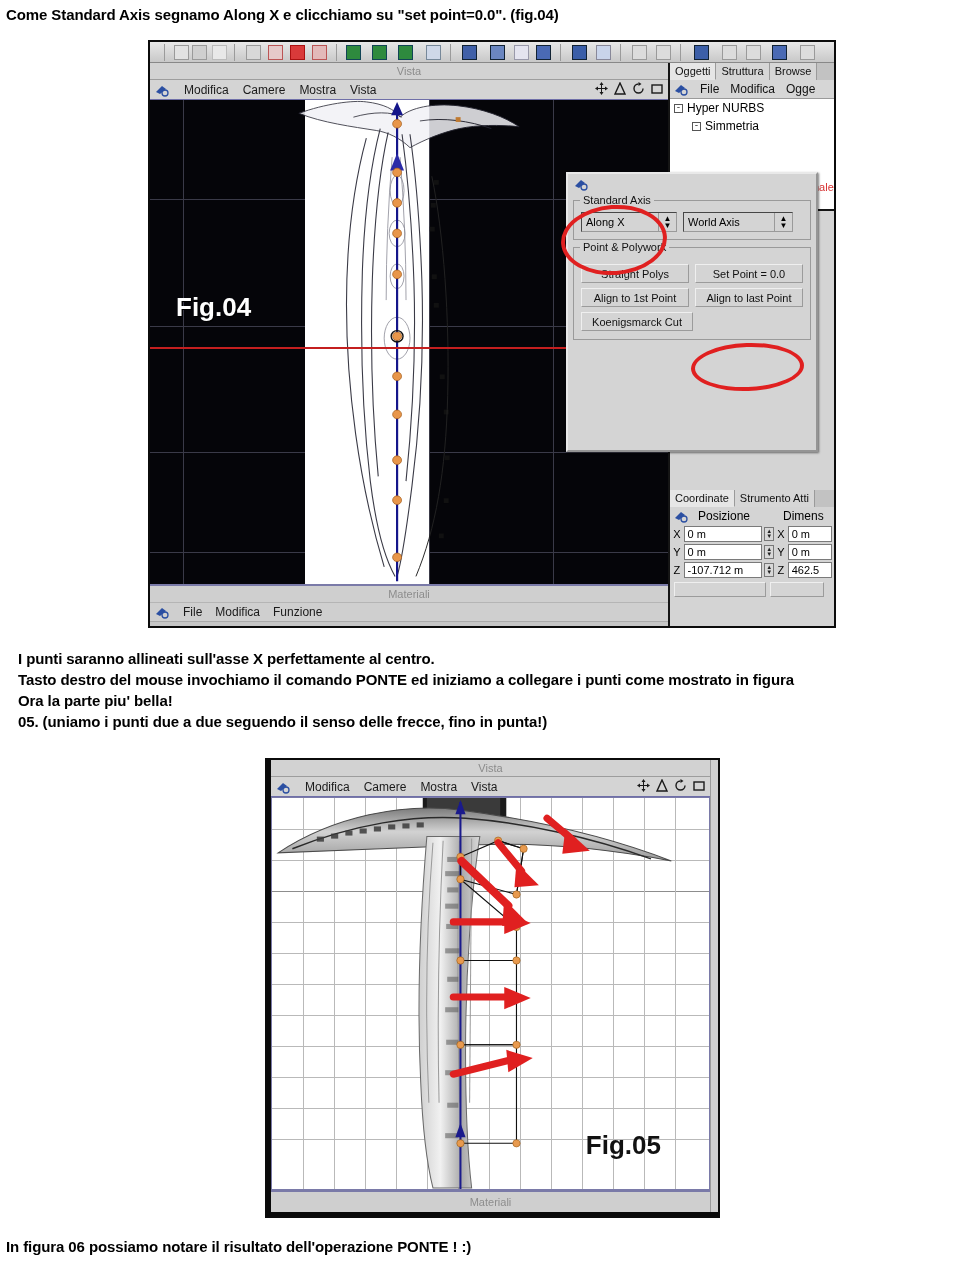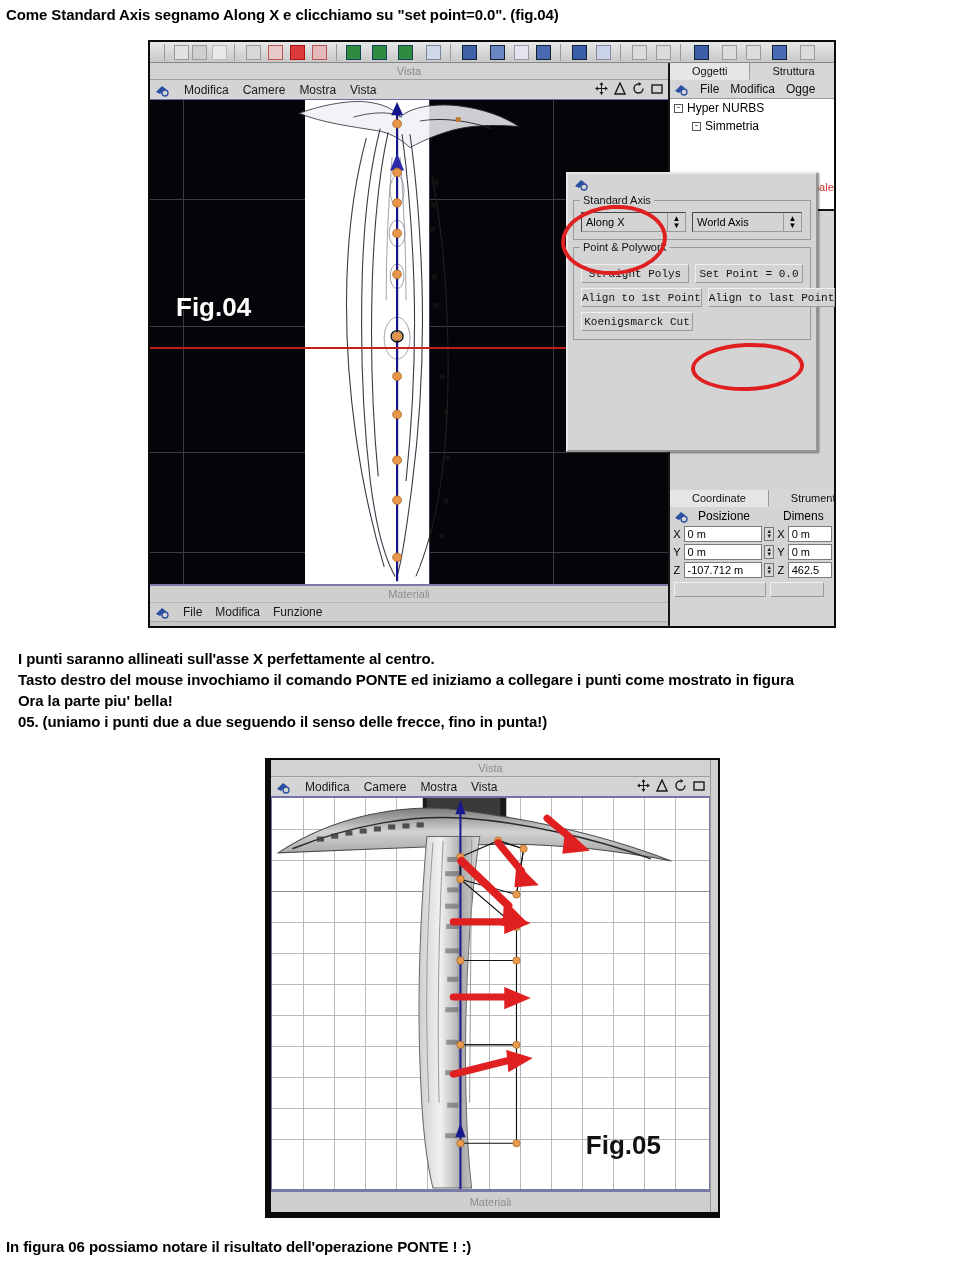--- a/index.html
+++ b/index.html
@@ -110,21 +110,21 @@
   }
   .matbar .mstub { height:7px; background:#c6c6c6; border-top:1px solid #aaa; }
 
   
   .rightcol {
     position:absolute; right:0; top:0; width:166px; bottom:0;
     background:#d4d4d4; border-left:2px solid #151515;
   }
   .tabrow { height:17px; display:flex; font-size:11px; background:#c2c2c2; }
   .tabrow .tab {
-    padding:0 22px; line-height:17px; background:#d6d6d6;
+    padding:0 5px; line-height:17px; background:#d6d6d6;
     border-right:1px solid #9a9a9a; white-space:nowrap; color:#111;
   }
   .tabrow .tab.active { background:#e6e6e6; border-bottom:1px solid #e6e6e6; }
   .omenu {
     height:19px; display:flex; align-items:center; gap:11px; padding-left:3px;
     font-size:12px; background:#d6d6d6; border-bottom:1px solid #9a9a9a; color:#111;
   }
   .otree { background:#fff; position:absolute; left:0; right:0; top:36px; height:112px; border-bottom:2px solid #151515;}
   .tnode { display:flex; align-items:center; gap:4px; font-size:12px; padding:2px 0; }
   .tbox {
@@ -180,21 +180,21 @@
     font-size:11px; color:#111; white-space:nowrap;
   }
   .combo { display:flex; align-items:stretch; border:1px inset #9a9a9a; background:#d4d4d4; height:20px; }
   .combo .txt { flex:1; display:flex; align-items:center; padding-left:4px; font-size:11px; }
   .combo .arrows {
     width:18px; background:#d4d4d4; border-left:1px solid #9a9a9a;
     display:flex;flex-direction:column;align-items:center;justify-content:center;
     font-size:8px; line-height:7px;
   }
   .btnrow { display:flex; gap:6px; margin-top:5px; }
-  .btnrow > * { flex:1;font-family:Liberation Mono, monospace; }
+  .btnrow > * { flex:1; }
 
   .redcircle {
     position:absolute; border:4px solid #e02020; border-radius:50%;
     z-index:40; pointer-events:none;
   }
   .sidetext {
     position:absolute; color:#d83232; font-size:11px; z-index:5;
   }
 
   
@@ -472,21 +472,21 @@
         <svg viewBox="0 0 16 14" width="16" height="14">
             <path d="M2 9 L8 3 L12 6 L6 11 Z" fill="#2b4fa2"></path>
             <circle cx="11" cy="10" r="3" fill="none" stroke="#2b4fa2" stroke-width="1.3"></circle>
           </svg>
       </span>
     </div>
 
     <div class="grp">
       <span class="gtitle">Standard Axis</span>
       <div style="display:flex;gap:6px;">
-        <div class="combo" style="width:105px">
+        <div class="combo" style="width:96px">
           <span class="txt">Along X</span>
           <span class="arrows">▲<br>▼</span>
         </div>
         <div class="combo" style="width:110px">
           <span class="txt">World Axis</span>
           <span class="arrows">▲<br>▼</span>
         </div>
       </div>
     </div>
 

